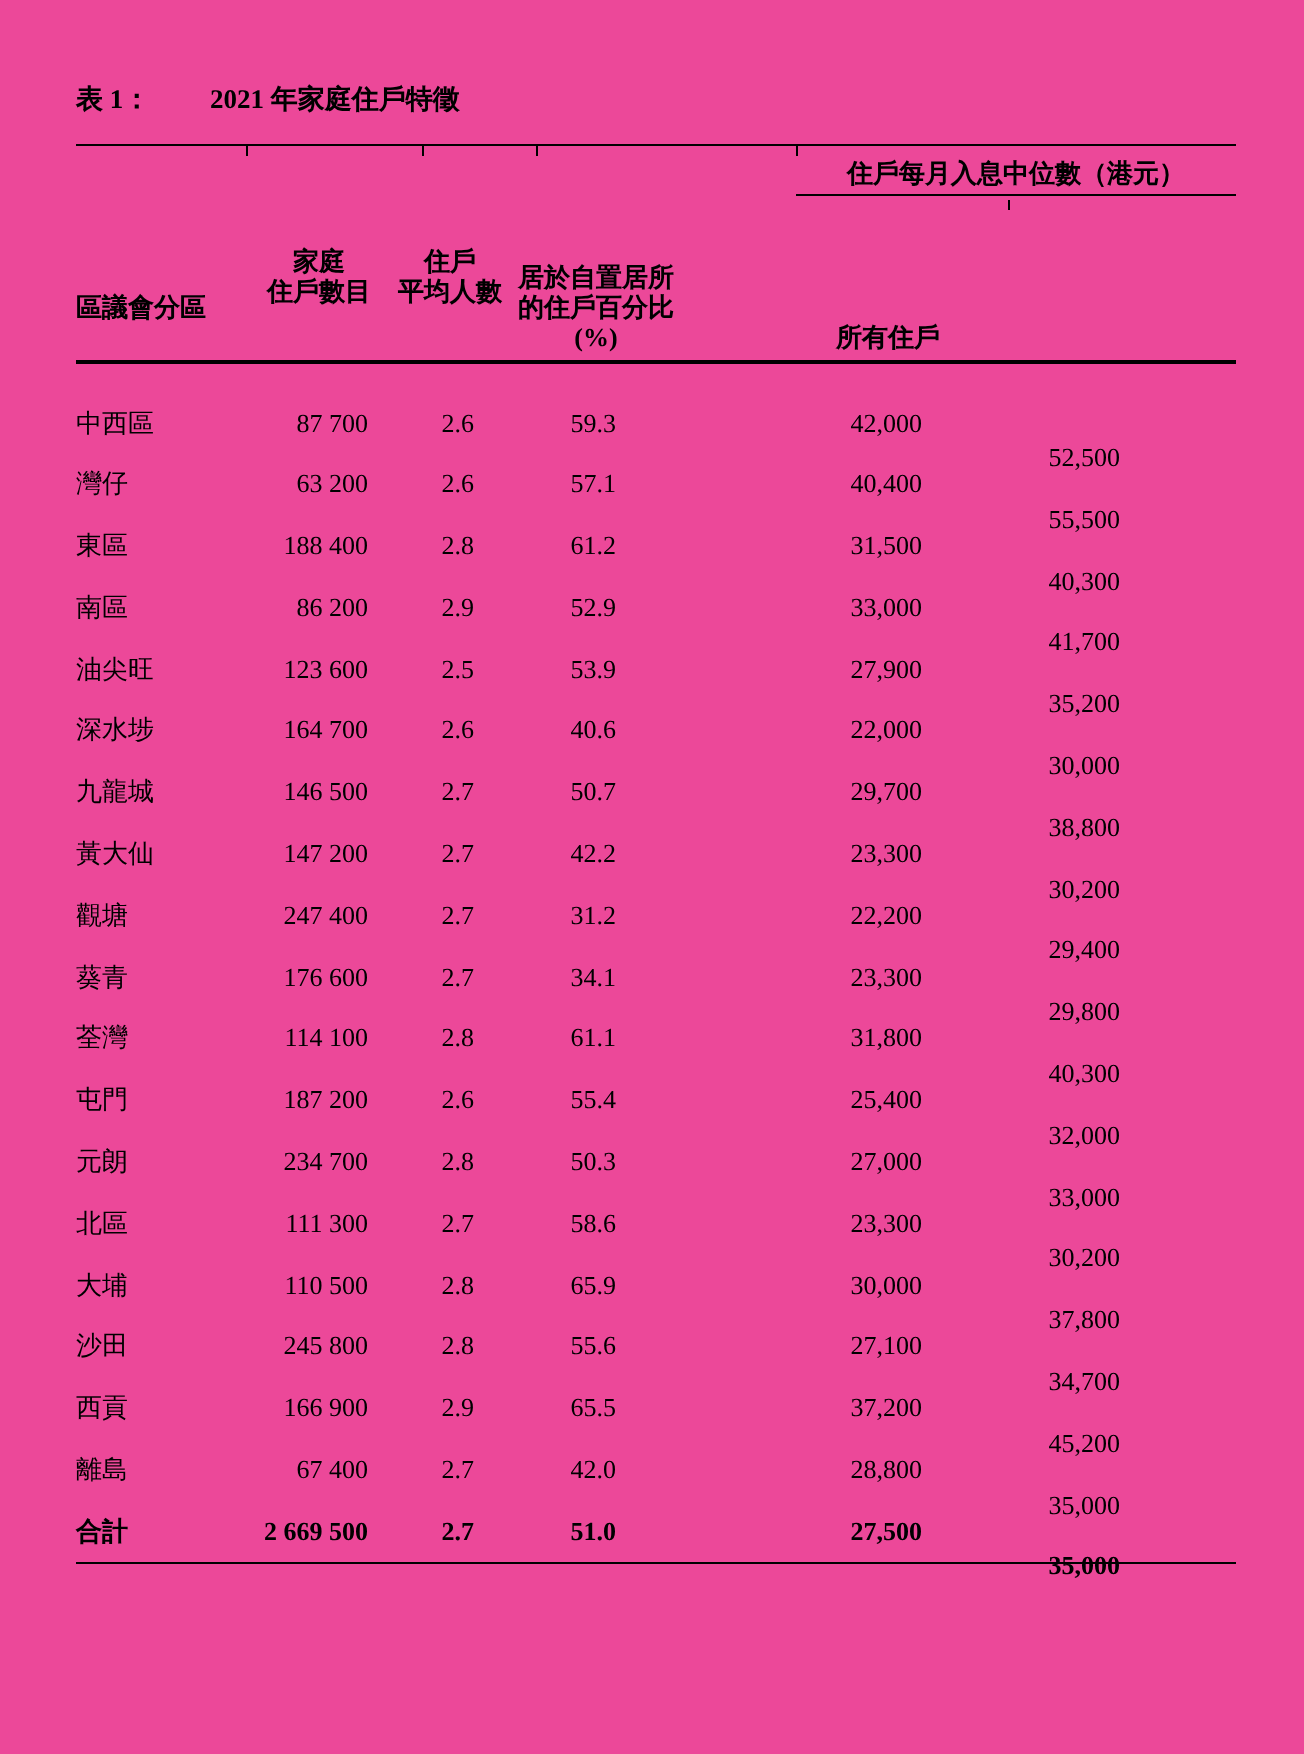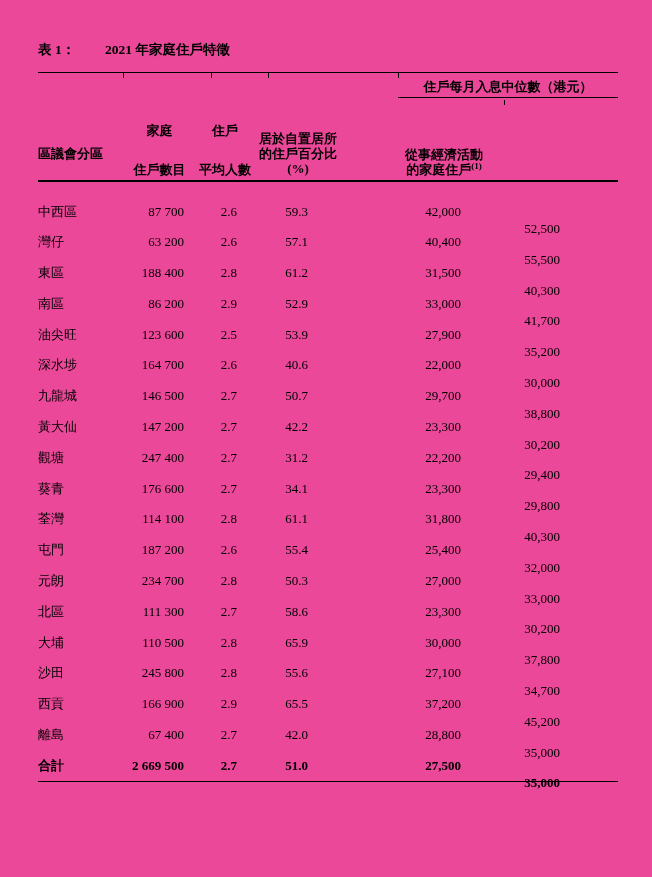--- a/index.html
+++ b/index.html
@@ -30,21 +30,21 @@
   }
   .income-tick{position:absolute;left:466px;top:27px;width:1px;height:5px;background:#000;}
 
   .cols{display:grid;grid-template-columns:90px 63px 68px 78px 61px 92px 128px;}
   .col-heads{
     position:absolute;left:0;bottom:0;width:580px;
     font-weight:bold;font-size:13px;line-height:15px;
   }
   .col-heads>div{display:flex;flex-direction:column;justify-content:flex-end;text-align:center;}
   .col-heads .hc1{text-align:left;padding-bottom:19px;}
-  .col-heads .hc2,.col-heads .hc3{padding-bottom:3px;gap:24px;}
+  .col-heads .hc2,.col-heads .hc3{padding-bottom:27px;}
   .col-heads .hc4{padding-bottom:4px;}
   .col-heads .hc5{padding-bottom:4px;}
   .col-heads .hc6{padding-bottom:3px;}
   sup{font-size:9px;line-height:0;}
 
   .body-rows{padding-top:4px;padding-bottom:10px;}
   .row{height:30.8px;align-items:center;font-size:13px;}
   .row .c1{text-align:left;}
   .row .c2{text-align:right;padding-right:7px;}
   .row .c3{text-align:right;padding-right:22px;}
@@ -88,23 +88,22 @@
         <div class="hc3">
           <div>住戶</div>
           <div>平均人數</div>
         </div>
         <div class="hc4">
           <div>居於自置居所</div>
           <div>的住戶百分比</div>
           <div>(%)</div>
         </div>
         <div></div>
-        <div class="hc6">
-          <div>從事經濟活動</div>
-          <div><span>的家庭住戶</span><sup>(1)</sup></div>
+        <div class="hc5">
+          <div>所有住戶</div>
         </div>
       </div>
     </div>
 
     <div class="body-rows">
         <div class="cols row">
           <div class="c1">中西區</div>
           <div class="c2">87 700</div>
           <div class="c3">2.6</div>
           <div class="c4">59.3</div>

